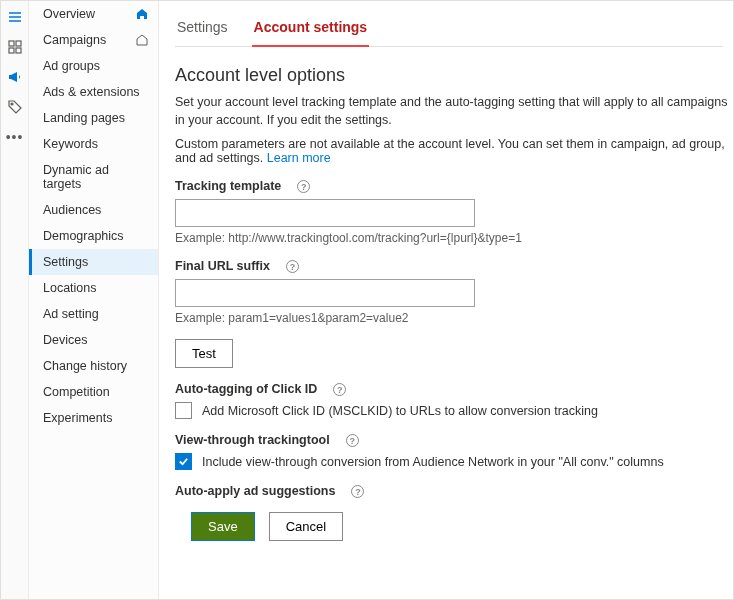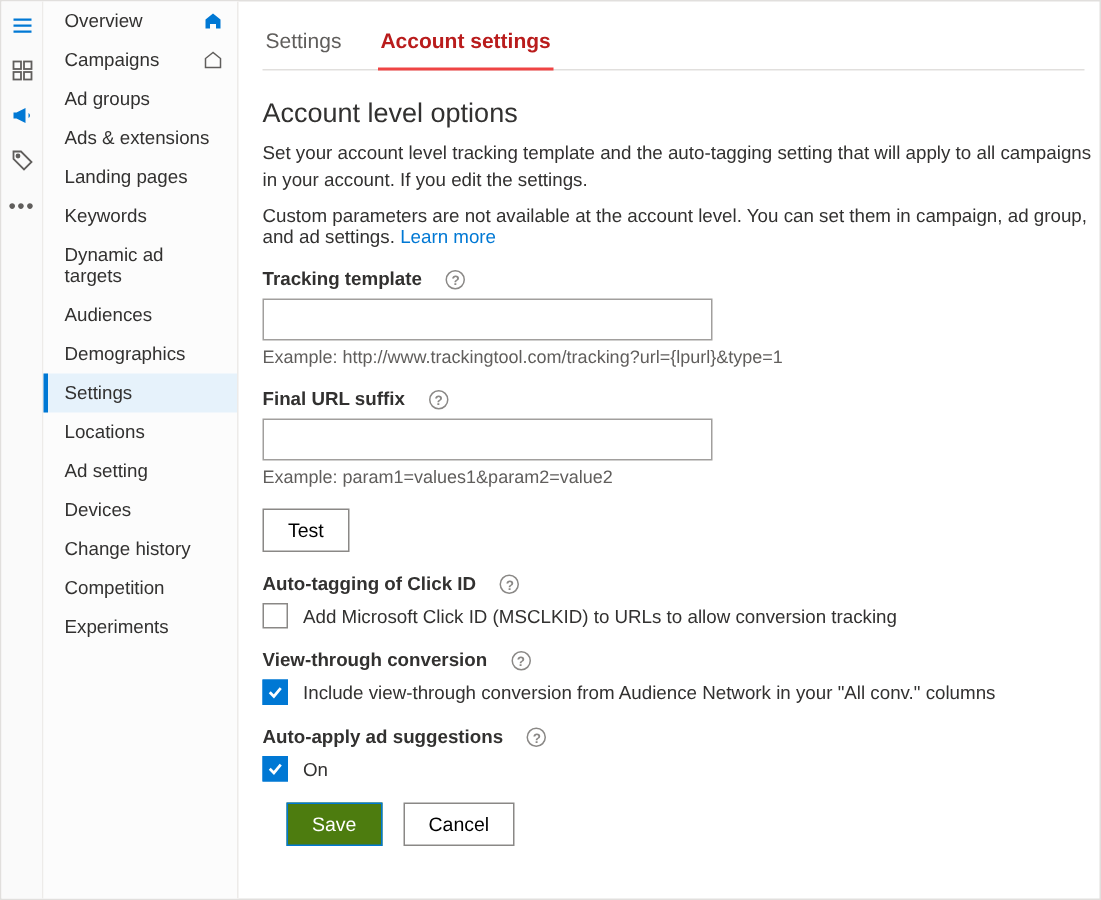--- a/index.html
+++ b/index.html
@@ -156,46 +156,38 @@
           <span class="help">?</span>
         </div>
       <div class="checkbox-row">
         <span class="cb"></span>
         <span>Add Microsoft Click ID (MSCLKID) to URLs to allow conversion tracking</span>
       </div>
     </div>
 
     <div class="field">
       <div class="flabel">
-          <span>View-through conversion</span>
+          <span>View-through trackingtool</span>
           <span class="help">?</span>
         </div>
       <div class="checkbox-row">
         <span class="cb checked">
             <svg viewBox="0 0 12 12" fill="none" stroke="currentColor" stroke-width="2">
               <polyline points="2,6 5,9 10,3"></polyline>
             </svg>
           </span>
         <span>Include view-through conversion from Audience Network in your "All conv." columns</span>
       </div>
     </div>
 
     <div class="field">
       <div class="flabel">
           <span>Auto-apply ad suggestions</span>
           <span class="help">?</span>
         </div>
-      <div class="checkbox-row">
-        <span class="cb checked">
-            <svg viewBox="0 0 12 12" fill="none" stroke="currentColor" stroke-width="2">
-              <polyline points="2,6 5,9 10,3"></polyline>
-            </svg>
-          </span>
-        <span>On</span>
-      </div>
     </div>
 
     <div class="btnrow">
       <button class="btn primary">Save</button>
       <button class="btn">Cancel</button>
     </div>
   </div>
 </div>
 
 </body></html>

